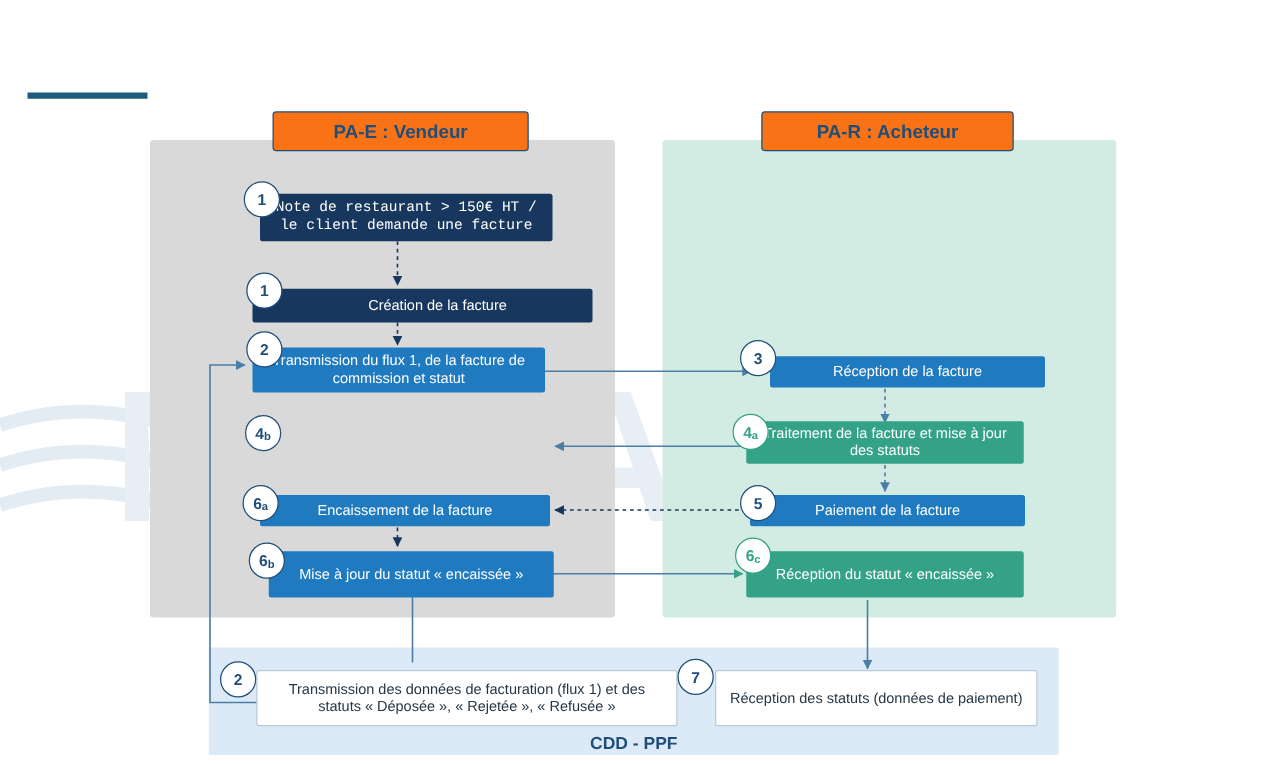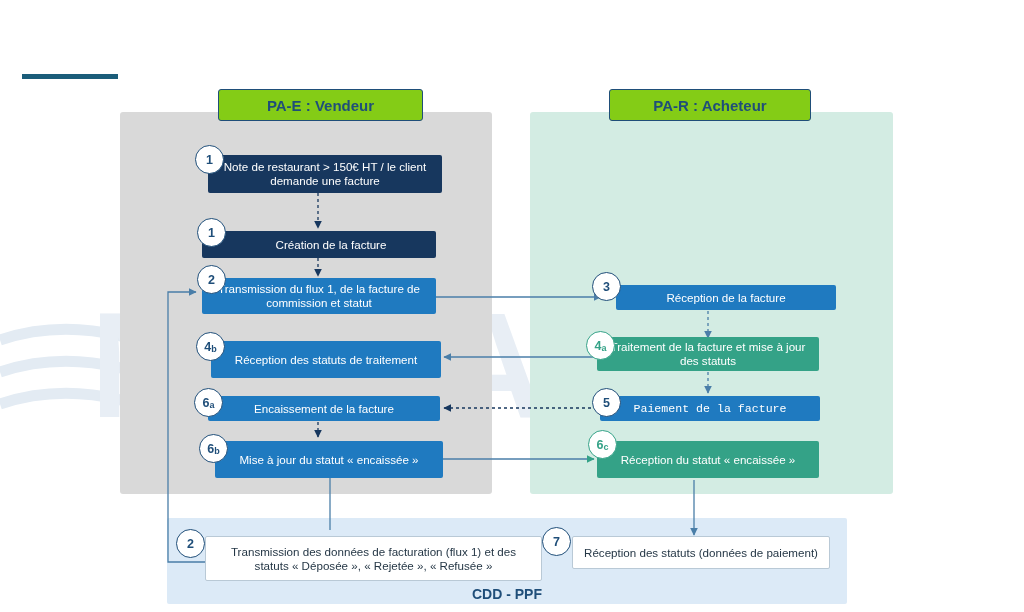--- a/index.html
+++ b/index.html
@@ -37,21 +37,21 @@
   
   .lane-left{
     position:absolute;left:120px;top:112px;width:372px;height:382px;
     background:#d9d9d9;border-radius:3px;
   }
   .lane-right{
     position:absolute;left:530px;top:112px;width:363px;height:382px;
     background:#d3ece3;border-radius:3px;
   }
   .lane-tab{
-    position:absolute;background:#84cc16;border:1.6px solid #1f4e79;
+    position:absolute;background:#f97316;border:1.6px solid #1f4e79;
     border-radius:3px;display:flex;align-items:center;justify-content:center;
     font-size:15px;font-weight:700;color:#1f4e79;
   }
   #tab-vendeur{left:218px;top:89px;width:203px;height:30px;}
   #tab-acheteur{left:609px;top:89px;width:200px;height:30px;text-align:right;}
 
   
   .ppf-band{
     position:absolute;left:167px;top:518px;width:680px;height:86px;
     background:#dceaf7;border-radius:2px;
@@ -142,64 +142,63 @@
 
     <path d="M442,459 L594,459" stroke="#4a7ea8" stroke-width="1.3" fill="none" marker-end="url(#ah-teal)"></path>
 
     <path d="M330,477 L330,530" stroke="#4a7ea8" stroke-width="1.3" fill="none"></path>
 
     <path d="M206,562 L168,562 L168,292 L196,292" stroke="#4a7ea8" stroke-width="1.3" fill="none" marker-end="url(#ah-solid)"></path>
 
     <path d="M694,480 L694,535" stroke="#4a7ea8" stroke-width="1.3" fill="none" marker-end="url(#ah-solid)"></path>
   </svg>
 
-  <div class="box navy" style="left:208px;top:155px;width:234px;height:38px;">Note de restaurant &gt; 150€ HT / le client demande une facture</div>
+  <div class="box navy" style="left:208px;top:155px;width:234px;height:38px;font-family:Liberation Mono, monospace;">Note de restaurant &gt; 150€ HT / le client demande une facture</div>
   <div class="bullet" style="left:195px;top:145px;">1</div>
 
-  <div class="box navy" style="left:202px;top:231px;width:234px;height:27px;padding-left:32px;">Création de la facture</div>
+  <div class="box navy" style="left:202px;top:231px;width:272px;height:27px;padding-left:32px;">Création de la facture</div>
   <div class="bullet" style="left:197px;top:218px;">1</div>
 
   <div class="box blue" style="left:202px;top:278px;width:234px;height:36px;">Transmission du flux 1, de la facture de commission et statut</div>
   <div class="bullet" style="left:197px;top:265px;">2</div>
 
   <div class="box blue" style="left:616px;top:285px;width:220px;height:25px;">Réception de la facture</div>
   <div class="bullet" style="left:592px;top:272px;">3</div>
 
-  <div class="box blue" style="left:211px;top:341px;width:230px;height:37px;">Réception des statuts de traitement</div>
   <div class="bullet" style="left:196px;top:332px;">
       <span>4</span>
       <sub>b</sub>
     </div>
 
   <div class="box teal" style="left:597px;top:337px;width:222px;height:34px;">Traitement de la facture et mise à jour des statuts</div>
   <div class="bullet teal" style="left:586px;top:331px;">
       <span>4</span>
       <sub>a</sub>
     </div>
 
   <div class="box blue" style="left:208px;top:396px;width:232px;height:25px;">Encaissement de la facture</div>
   <div class="bullet" style="left:194px;top:388px;">
       <span>6</span>
       <sub>a</sub>
     </div>
 
-  <div class="box blue" style="left:600px;top:396px;width:220px;height:25px;font-family:Liberation Mono, monospace;">Paiement de la facture</div>
+  <div class="box blue" style="left:600px;top:396px;width:220px;height:25px;">Paiement de la facture</div>
   <div class="bullet" style="left:592px;top:388px;">5</div>
 
   <div class="box blue" style="left:215px;top:441px;width:228px;height:37px;">Mise à jour du statut « encaissée »</div>
   <div class="bullet" style="left:199px;top:434px;">
       <span>6</span>
       <sub>b</sub>
     </div>
 
   <div class="box teal" style="left:597px;top:441px;width:222px;height:37px;">Réception du statut « encaissée »</div>
   <div class="bullet teal" style="left:588px;top:430px;">
       <span>6</span>
       <sub>c</sub>
     </div>
 
   <div class="box white" style="left:205px;top:536px;width:337px;height:45px;">Transmission des données de facturation (flux 1) et des statuts « Déposée », « Rejetée », « Refusée »</div>
   <div class="bullet" style="left:176px;top:529px;">2</div>
 
-  <div class="box white" style="left:572px;top:536px;width:258px;height:33px;">Réception des statuts (données de paiement)</div>
+  <div class="box white" style="left:572px;top:536px;width:258px;height:45px;">Réception des statuts (données de paiement)</div>
   <div class="bullet" style="left:542px;top:527px;">7</div>
 
 </div>
 
 </body></html>

